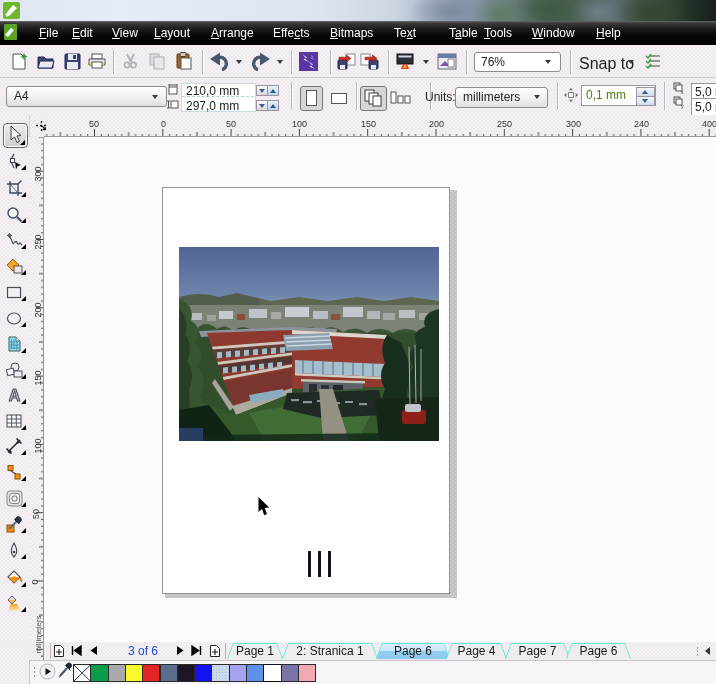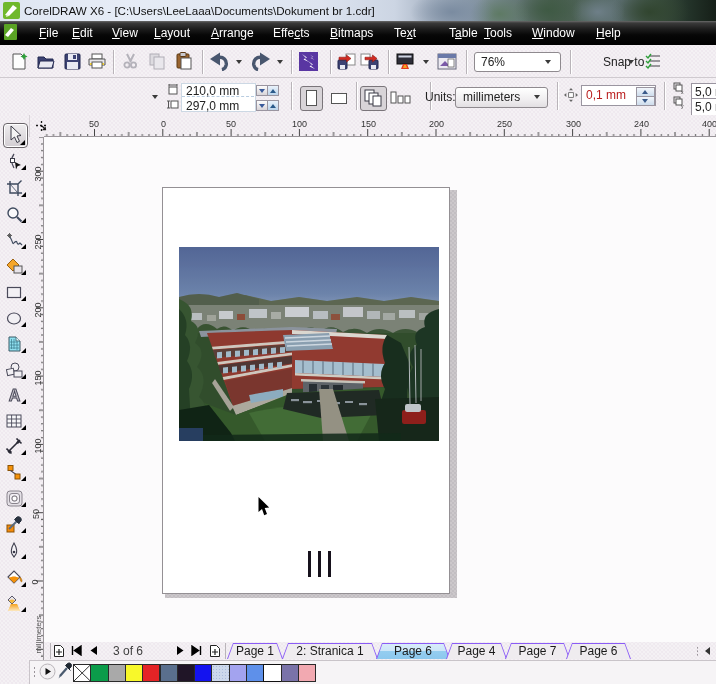--- a/index.html
+++ b/index.html
@@ -29,21 +29,21 @@
   .mi{position:absolute;top:26px;font-size:12px;color:#fff;}
   
   #toolbar{left:0;top:45px;width:716px;height:32px;border-bottom:1px solid #cfcacf;}
   #propbar{left:0;top:78px;width:716px;height:37px;border-bottom:1px solid #cfcacf;}
   .combo{position:absolute;background:linear-gradient(#fff,#f0eef0 60%,#e2dfe2);
          border:1px solid #8f8a8f;border-radius:3px;font-size:12px;color:#222;}
   .cardow{position:absolute;width:0;height:0;border-left:3.5px solid transparent;
           border-right:3.5px solid transparent;border-top:4px solid #3a3a3a;}
   .spin{position:absolute;width:10px;height:9px;background:linear-gradient(#fdfdfd,#d8d4d8);
         border:1px solid #9a95a0;}
-  .numfield{position:absolute;background:#fff;border:1px solid #9a95a0;font-size:12px;color:#b91c1c;}
+  .numfield{position:absolute;background:#fff;border:1px solid #9a95a0;font-size:12px;color:#4d7c0f;}
   
   #hruler{left:44px;top:115px;width:672px;height:22px;}
   #vruler{left:29px;top:137px;width:15px;height:523px;z-index:2;}
   #rcorner{left:29px;top:115px;width:15px;height:22px;}
   .rlabel{position:absolute;font-size:9px;color:#333;}
   
   #toolbox{left:0;top:115px;width:29px;height:569px;border-right:1px solid #d8d3d8;}
   .fly{position:absolute;width:0;height:0;border-left:5px solid transparent;border-bottom:5px solid #000;}
   
   #canvas{left:44px;top:137px;width:672px;height:505px;background:#fcfbfc;}
@@ -55,41 +55,40 @@
     background-size:4px 4px;background-position:0 0,2px 2px;}
   #pshadow2{position:absolute;left:121px;top:456px;width:292px;height:5px;background:#ccc8cb;
     background-image:linear-gradient(45deg,#c2bec2 25%,rgba(0,0,0,0) 25%,rgba(0,0,0,0) 75%,#c2bec2 75%),
     linear-gradient(45deg,#c2bec2 25%,rgba(0,0,0,0) 25%,rgba(0,0,0,0) 75%,#c2bec2 75%);
     background-size:4px 4px;background-position:0 0,2px 2px;}
   .bar3{position:absolute;width:3px;height:26px;background:#17121d;}
   
   #navrow{left:0;top:642px;width:716px;height:18px;}
   .navt{position:absolute;top:2px;font-size:12px;color:#222;}
   .tabO{position:absolute;top:643px;height:16px;
-        clip-path:polygon(6px 0,calc(100% - 6px) 0,100% 100%,0 100%);background:#8b5cf6;
+        clip-path:polygon(6px 0,calc(100% - 6px) 0,100% 100%,0 100%);background:#5eead4;
         font-size:12px;color:#1a1a1a;text-align:center;}
   .tabO span{position:relative;display:block;margin-top:1px;z-index:2;}
   .tabI{position:absolute;left:1px;top:1px;right:1px;bottom:0;
         clip-path:polygon(5.4px 0,calc(100% - 5.4px) 0,100% 100%,0 100%);background:#efecef;}
   
   #palrow{left:29px;top:660px;width:687px;height:24px;background:#f6f4f6;
           border-top:1px solid #c9c4c9;border-left:1px solid #c9c4c9;}
   .sw{position:absolute;top:664px;width:16.3px;height:16px;border:1px solid #2a2a2a;}
 </style>
 </head>
 <body>
 <div id="app">
 
   <div class="abs" id="titlebar"></div>
   <svg class="abs" style="left:3px;top:2px" width="17" height="17">
     <rect width="17" height="17" rx="2" fill="#6fb82c"></rect>
     <path d="M2 13 L10 3 L14 6 L6 14 Z" fill="#fff"></path>
     <path d="M3 15 L6 14 L4 12 Z" fill="#e8f5d8"></path>
   </svg>
-  <div id="titletext">CorelDRAW X6 - [C:\Users\LeeLaaa\Documents\Dokument br 1.cdr]</div>
 
   <div class="abs" id="menubar"></div>
   <svg class="abs" style="left:3px;top:24px" width="15" height="17">
     <rect width="13" height="16" x="1" rx="1" fill="#5aa324"></rect>
     <path d="M2 11 L8 4 L11 6 L5 13 Z" fill="#fff"></path>
   </svg>
   <div class="mi" style="left:39px"><u>F</u>ile</div>
   <div class="mi" style="left:72px"><u>E</u>dit</div>
   <div class="mi" style="left:112px"><u>V</u>iew</div>
   <div class="mi" style="left:154px"><u>L</u>ayout</div>
@@ -197,29 +196,32 @@
     <path d="M3 13 L8 8 L11 11 L14 7 L17 13 Z" fill="#7a5aa8"></path>
     <rect x="11" y="6" width="6" height="8" fill="#fff" stroke="#555" stroke-width="0.7"></rect>
   </svg>
   <div class="sep" style="left:466px;top:50px;height:24px"></div>
 
   <div class="combo" style="left:474px;top:52px;width:85px;height:18px;background:#fff">
     <span style="position:absolute;left:6px;top:2px">76%</span>
   </div>
   <div class="cardow" style="left:545px;top:60px"></div>
   <div class="sep" style="left:570px;top:50px;height:24px"></div>
-  <div class="abs" style="left:603px;top:55px;font-size:12px;color:#222">Snap to</div>
+  <div class="abs" style="left:579px;top:55px;font-size:16px;color:#222">Snap to</div>
   <div class="cardow" style="left:628px;top:60px"></div>
 
   <svg class="abs" style="left:645px;top:53px" width="17" height="17">
     <path d="M5 3 h10 M5 8 h10 M5 13 h10" stroke="#7d7a80" stroke-width="1.4"></path>
     <path d="M1 3 l2 2 l3-4 M1 8 l2 2 l3-4 M1 13 l2 2 l3-4" stroke="#2e9e3a" stroke-width="1.4" fill="none"></path>
   </svg>
 
   <div class="abs dots" id="propbar"></div>
+  <div class="combo" style="left:6px;top:86px;width:159px;height:19px">
+    <span style="position:absolute;left:7px;top:2px">A4</span>
+  </div>
   <div class="cardow" style="left:152px;top:95px"></div>
 
   <div class="abs" style="left:181px;top:83px;width:73px;height:27px;background:#fff;border:1px solid #ccd8e4"></div>
   <div class="abs" style="left:182px;top:96px;width:72px;height:0;border-top:1px dashed #b8cce0"></div>
   <svg class="abs" style="left:167px;top:84px" width="12" height="11">
     <rect x="2" y="3" width="8" height="7" fill="#fff" stroke="#555"></rect>
     <path d="M2 1 h8 M2 0 v2.5 M10 0 v2.5" stroke="#555" stroke-width="1"></path>
   </svg>
   <div class="abs" style="left:186px;top:84px;font-size:12px;color:#222">210,0 mm</div>
   <svg class="abs" style="left:167px;top:99px" width="12" height="11">
@@ -627,21 +629,21 @@
   <svg class="abs" style="left:53px;top:644px" width="13" height="14">
     <path d="M1.5 1.5 h6 l3 3 v8 h-9 z" fill="#fff" stroke="#222"></path>
     <path d="M6 5 v6 M3 8 h6" stroke="#222" stroke-width="1.2"></path>
   </svg>
   <svg class="abs" style="left:71px;top:645px" width="11" height="11">
     <path d="M1.5 1 V10 M10 1 L3.5 5.5 L10 10 Z" fill="#000" stroke="#000" stroke-width="1.4"></path>
   </svg>
   <svg class="abs" style="left:89px;top:645px" width="9" height="11">
     <path d="M8 1 L1.5 5.5 L8 10 Z" fill="#000"></path>
   </svg>
-  <div class="navt" style="left:113px;top:644px;color:#404040">3 of 6</div>
+  <div class="navt" style="left:128px;top:644px;color:#1d4ed8">3 of 6</div>
   <svg class="abs" style="left:176px;top:645px" width="9" height="11">
     <path d="M1 1 L7.5 5.5 L1 10 Z" fill="#000"></path>
   </svg>
   <svg class="abs" style="left:191px;top:645px" width="11" height="11">
     <path d="M9.5 1 V10 M1 1 L7.5 5.5 L1 10 Z" fill="#000" stroke="#000" stroke-width="1.4"></path>
   </svg>
   <svg class="abs" style="left:209px;top:644px" width="13" height="14">
     <path d="M1.5 1.5 h6 l3 3 v8 h-9 z" fill="#fff" stroke="#222"></path>
     <path d="M6 5 v6 M3 8 h6" stroke="#222" stroke-width="1.2"></path>
   </svg>

